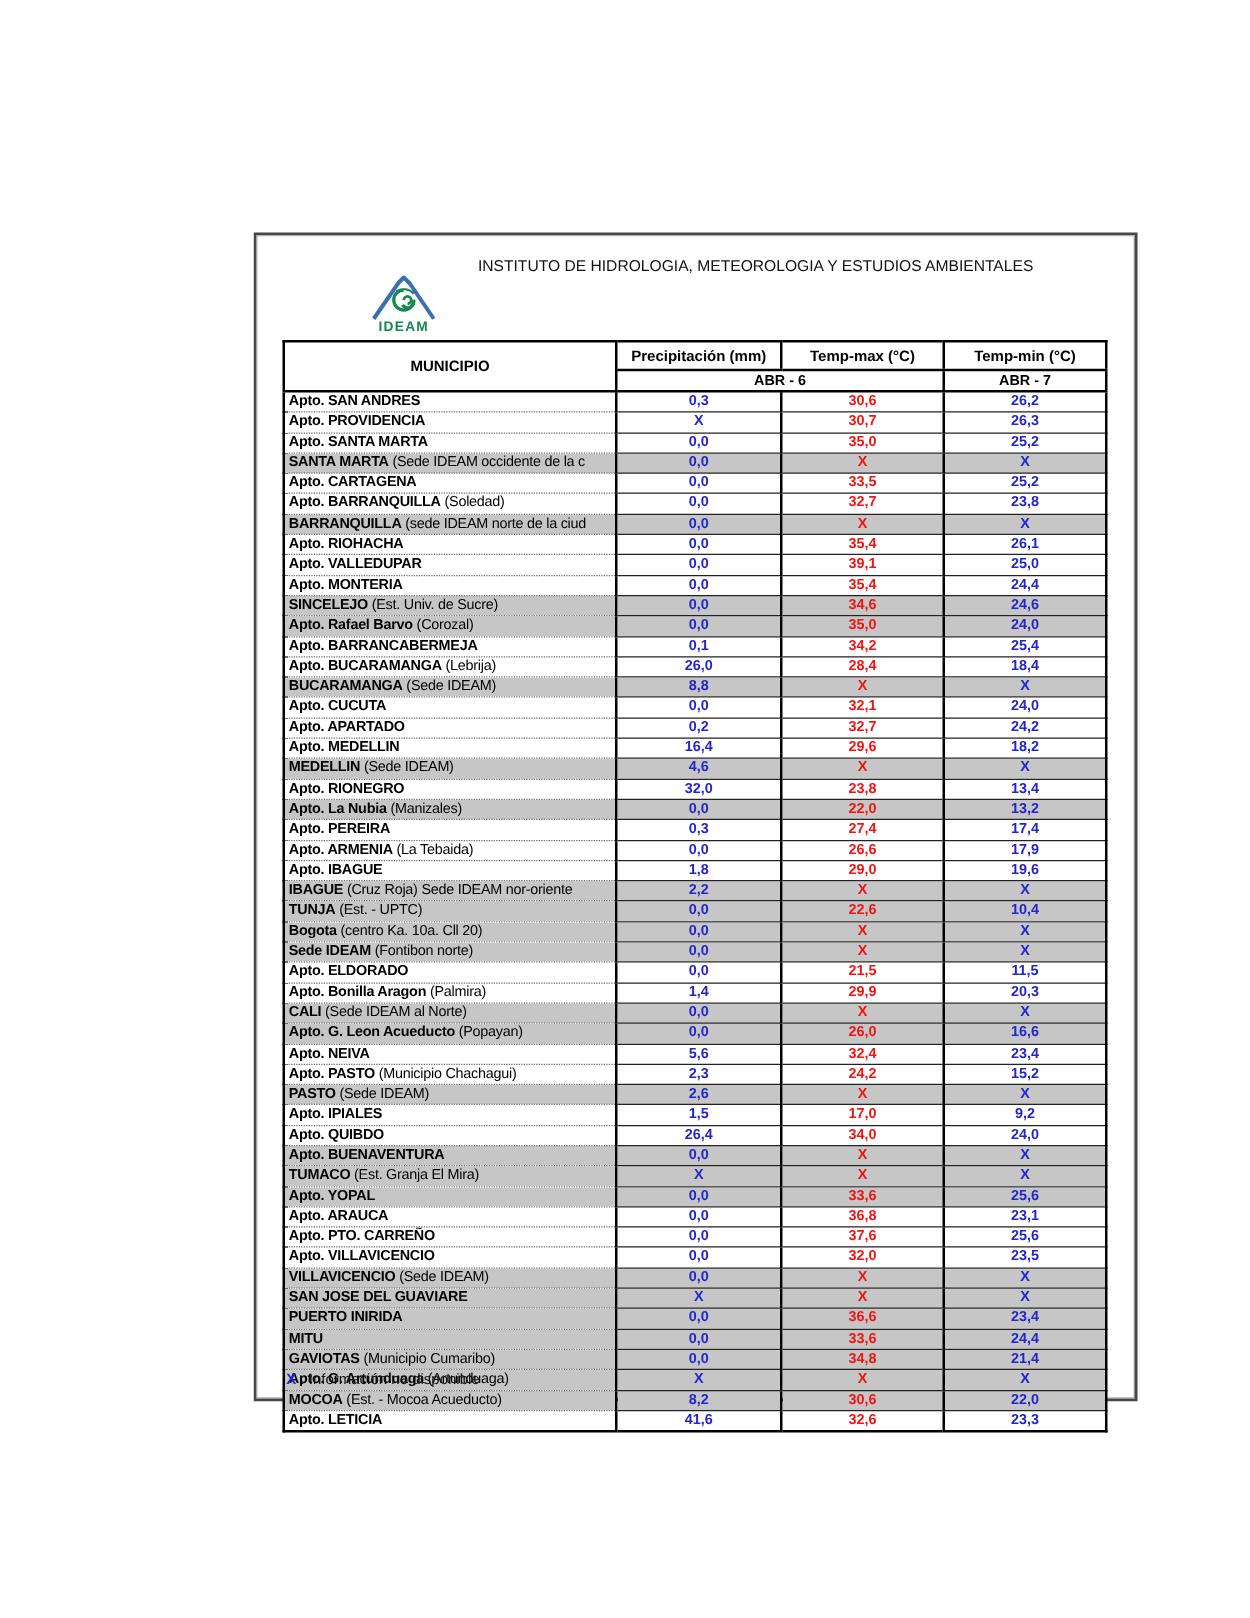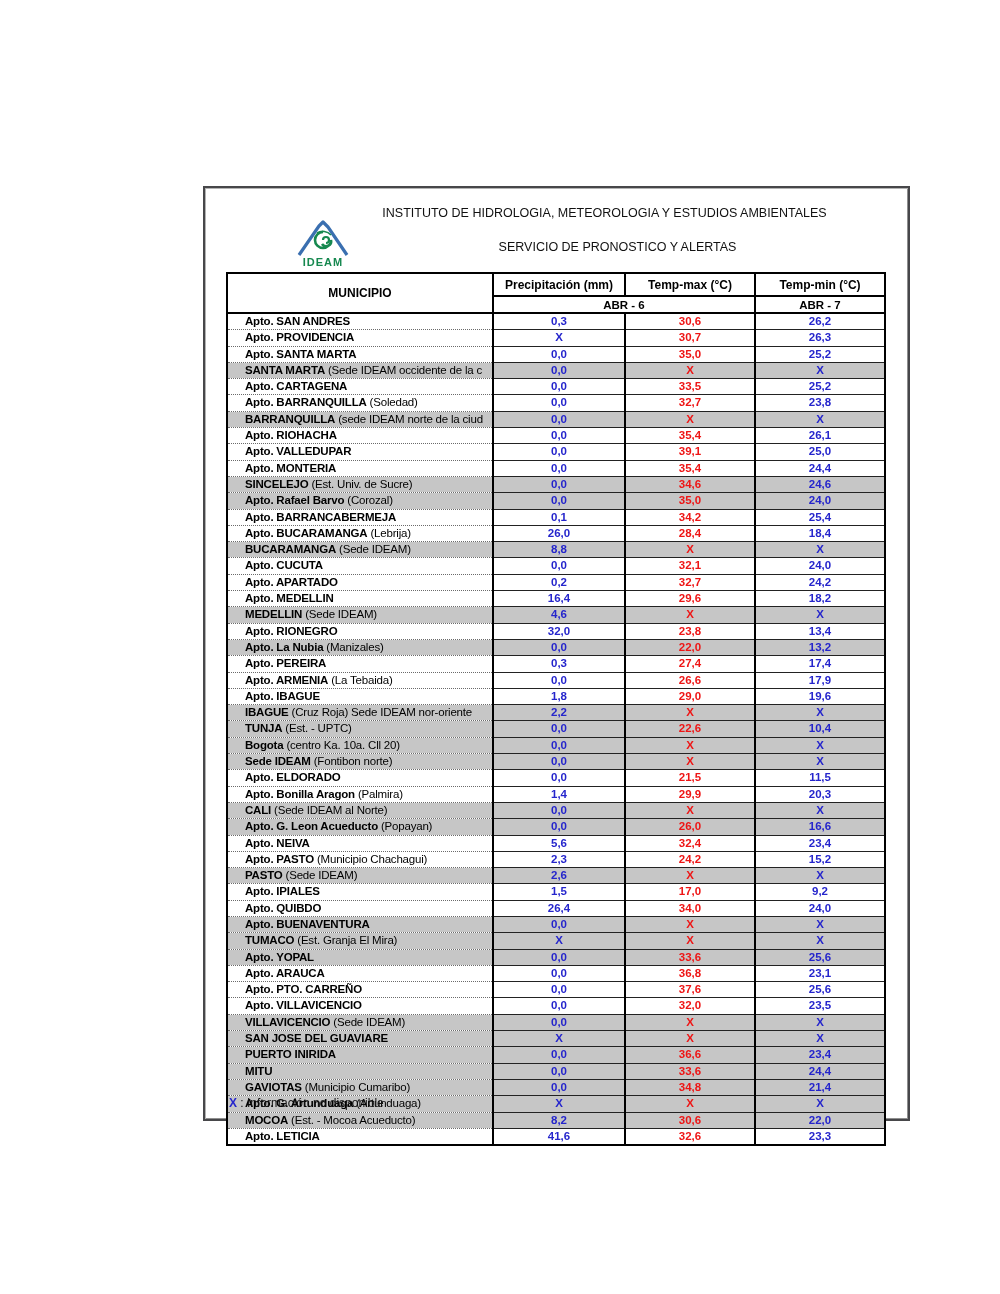--- a/index.html
+++ b/index.html
@@ -23,21 +23,21 @@
   
   .grid thead th{background:#fff;color:#000;}
   th.muni-h{font-size:12px;font-weight:bold;text-align:center;
             border-right:2px solid #000;border-bottom:2px solid #000;margin-left:41px;}
   th.val-h{font-size:12px;font-weight:bold;text-align:center;height:21px;
            border-left:2px solid #000;border-bottom:2px solid #000;}
   th.date-h{font-size:11.5px;font-weight:bold;text-align:center;height:15px;
             border-left:2px solid #000;border-bottom:2px solid #000;}
   
   .grid tbody td{height:15.3px;line-height:15.3px;}
-  td.muni{font-size:11.5px;text-align:left;padding-left:17px;letter-spacing:-0.2px;
+  td.muni{font-size:11.5px;text-align:left;padding-left:3px;letter-spacing:-0.2px;
           border-bottom:1px dotted #6a6a6a;border-right:2px solid #000;}
   td.muni .nm{font-weight:bold;}
   td.muni .sx{font-weight:normal;}
   td.val{font-size:11.5px;font-weight:bold;text-align:center;
          border-left:2px solid #000;border-bottom:1px solid #222;}
   tr.shaded td{background:#c6c6c6;}
   .footer{position:absolute;left:24px;top:908px;font-size:12px;color:#111;}
   .footer .xsym{font-weight:bold;}
 </style>
 <style>.c-precip,.c-tmin{color:#2525cc;}.c-tmax{color:#ee1515;}tr.shaded td{background:#c6c6c6;}.footer .xsym{color:#2525cc;}</style></head>
@@ -55,21 +55,20 @@
 
         <g fill="none" stroke="#16884f">
           <path d="M26 22 a3 3 0 1 1 3 3" stroke-width="2.2"></path>
           <path d="M26 14 a8 8 0 1 0 8 8 a5 5 0 0 1 -9 4" stroke-width="2.6"></path>
           <path d="M20 15 a11 11 0 0 1 14 2" stroke-width="1.6"></path>
         </g>
       </svg>
       <div class="logo-text" style="color:#16884f;">IDEAM</div>
     </div>
 
-    <div class="title2">SERVICIO DE PRONOSTICO Y ALERTAS</div>
 
     <table class="grid">
       <colgroup>
         <col style="width:266px">
           <col style="width:132px">
           <col style="width:130px">
           <col style="width:130px">
       </colgroup>
       <thead>
         <tr>

